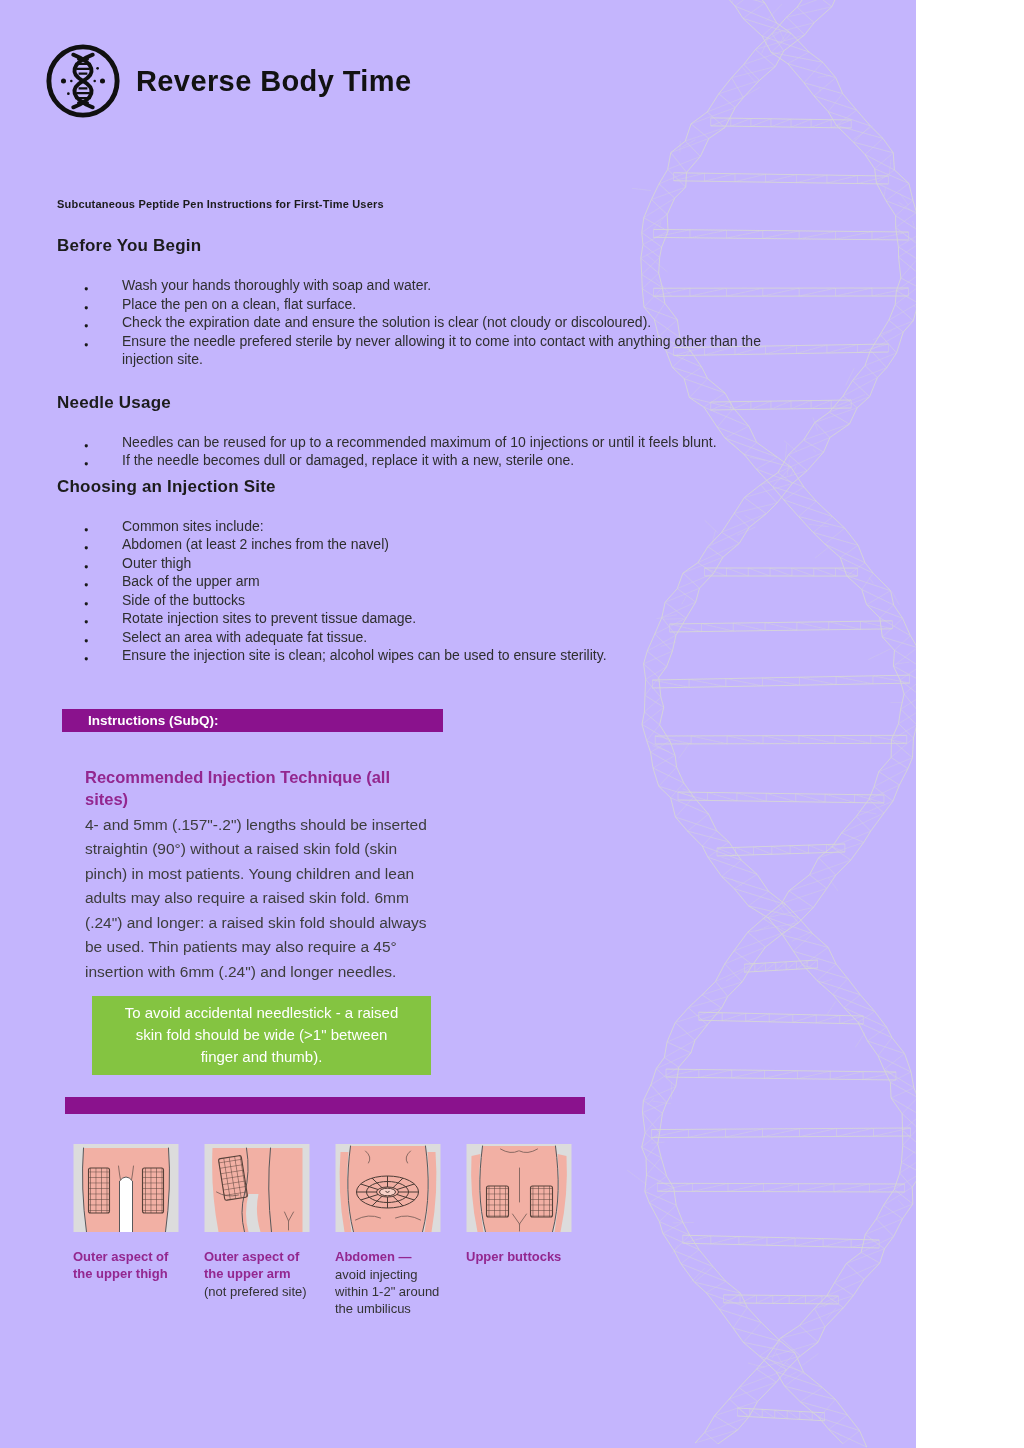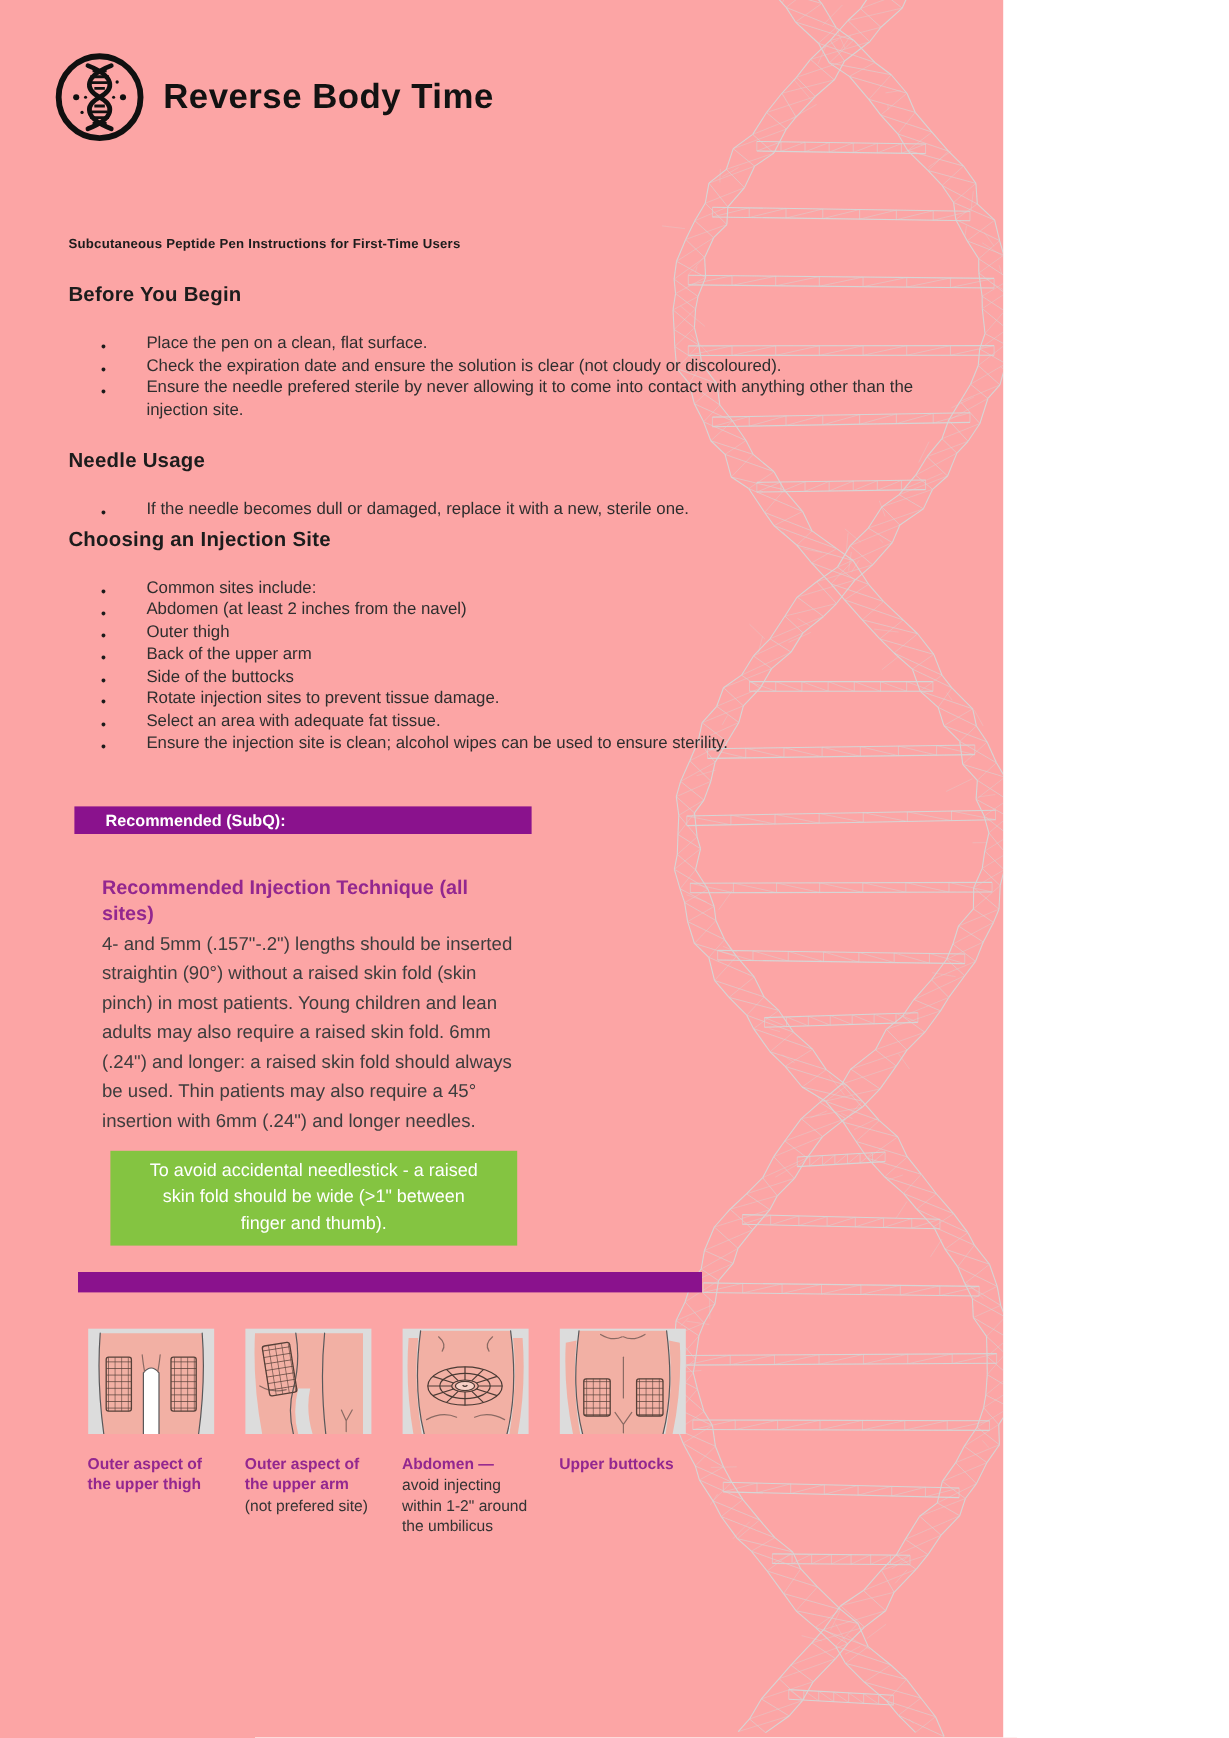--- a/index.html
+++ b/index.html
@@ -3,21 +3,21 @@
 <meta charset="utf-8">
 <style>
   :root{
     --purple:#8a128d; --purple_text:#93278f; --green:#84c441;
     --ink:#1c1c1c; --body_text:#333333; --skin:#f2b0a4;
     --figure_bg:#dcdcdc; --dna_line:#d6d6d6;
   }
   *{margin:0;padding:0;box-sizing:border-box;}
   html,body{background:#ffffff;}
   body{width:1024px;height:1448px;font-family:"Liberation Sans",sans-serif;}
-  .page{position:relative;width:836px;height:1448px;background:#fca5a5;overflow:hidden;padding-left:36px;}
+  .page{position:relative;width:916px;height:1448px;background:#c4b5fd;overflow:hidden;padding-left:36px;}
   #dna-svg{position:absolute;top:0;right:0;width:320px;height:1448px;z-index:0;}
   .fg{position:relative;z-index:1;}
 
   
   .logo{position:absolute;left:44px;top:42px;display:flex;align-items:center;gap:14px;}
   .logo svg{width:78px;height:78px;display:block;}
   .logo-text{font-size:29px;font-weight:bold;color:#121212;letter-spacing:.4px;}
 
   
   .content{position:absolute;left:57px;top:198px;width:748px;}
@@ -1288,43 +1288,45 @@
     </svg>
     <div class="logo-text">Reverse Body Time</div>
   </div>
 
   <div class="content fg">
 
     <div class="doc-title">Subcutaneous Peptide Pen Instructions for First-Time Users</div>
 
     <div class="section-heading">Before You Begin</div>
     <ul class="bullets">
+      <li>Wash your hands thoroughly with soap and water.</li>
       <li>Place the pen on a clean, flat surface.</li>
       <li>Check the expiration date and ensure the solution is clear (not cloudy or discoloured).</li>
       <li>Ensure the needle prefered sterile by never allowing it to come into contact with anything other than the injection site.</li>
     </ul>
 
     <div class="section-heading mt-needle">Needle Usage</div>
     <ul class="bullets">
+      <li>Needles can be reused for up to a recommended maximum of 10 injections or until it feels blunt.</li>
       <li>If the needle becomes dull or damaged, replace it with a new, sterile one.</li>
     </ul>
 
     <div class="section-heading mt-choose">Choosing an Injection Site</div>
     <ul class="bullets">
       <li>Common sites include:</li>
       <li>Abdomen (at least 2 inches from the navel)</li>
       <li>Outer thigh</li>
       <li>Back of the upper arm</li>
       <li>Side of the buttocks</li>
       <li>Rotate injection sites to prevent tissue damage.</li>
       <li>Select an area with adequate fat tissue.</li>
       <li>Ensure the injection site is clean; alcohol wipes can be used to ensure sterility.</li>
     </ul>
 
-    <div class="subq-banner">Recommended (SubQ):</div>
+    <div class="subq-banner">Instructions (SubQ):</div>
 
     <div class="tech">
       <div class="tech-heading">Recommended Injection Technique (all sites)</div>
       <div class="tech-line">4- and 5mm (.157"-.2") lengths should be inserted</div>
       <div class="tech-line">straightin (90°) without a raised skin fold (skin</div>
       <div class="tech-line">pinch) in most patients. Young children and lean</div>
       <div class="tech-line">adults may also require a raised skin fold. 6mm</div>
       <div class="tech-line">(.24") and longer: a raised skin fold should always</div>
       <div class="tech-line">be used. Thin patients may also require a 45°</div>
       <div class="tech-line">insertion with 6mm (.24") and longer needles.</div>

